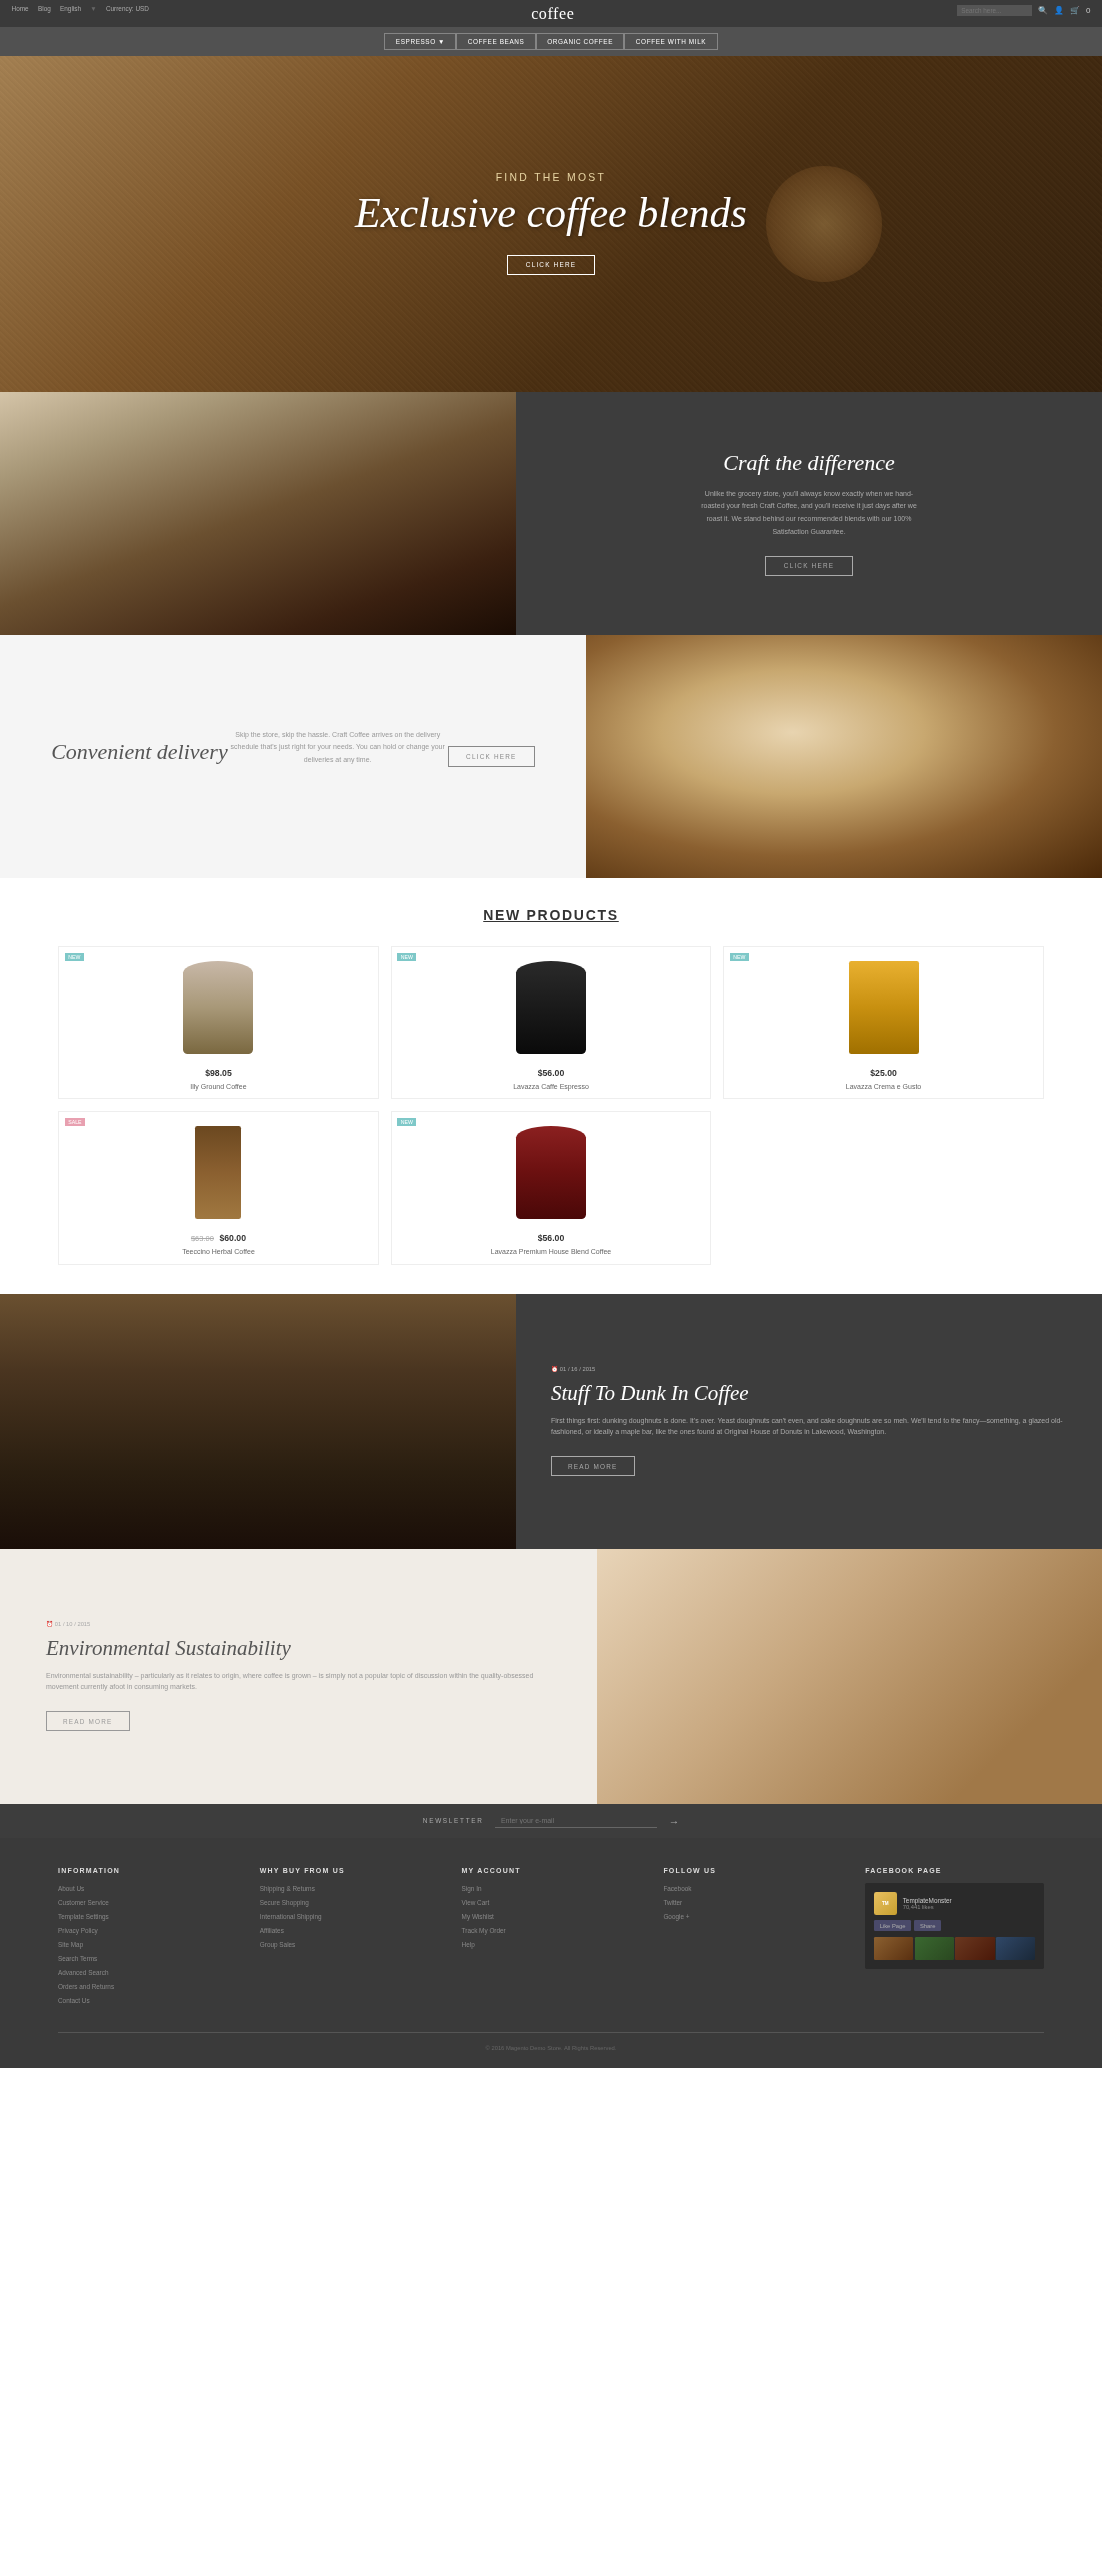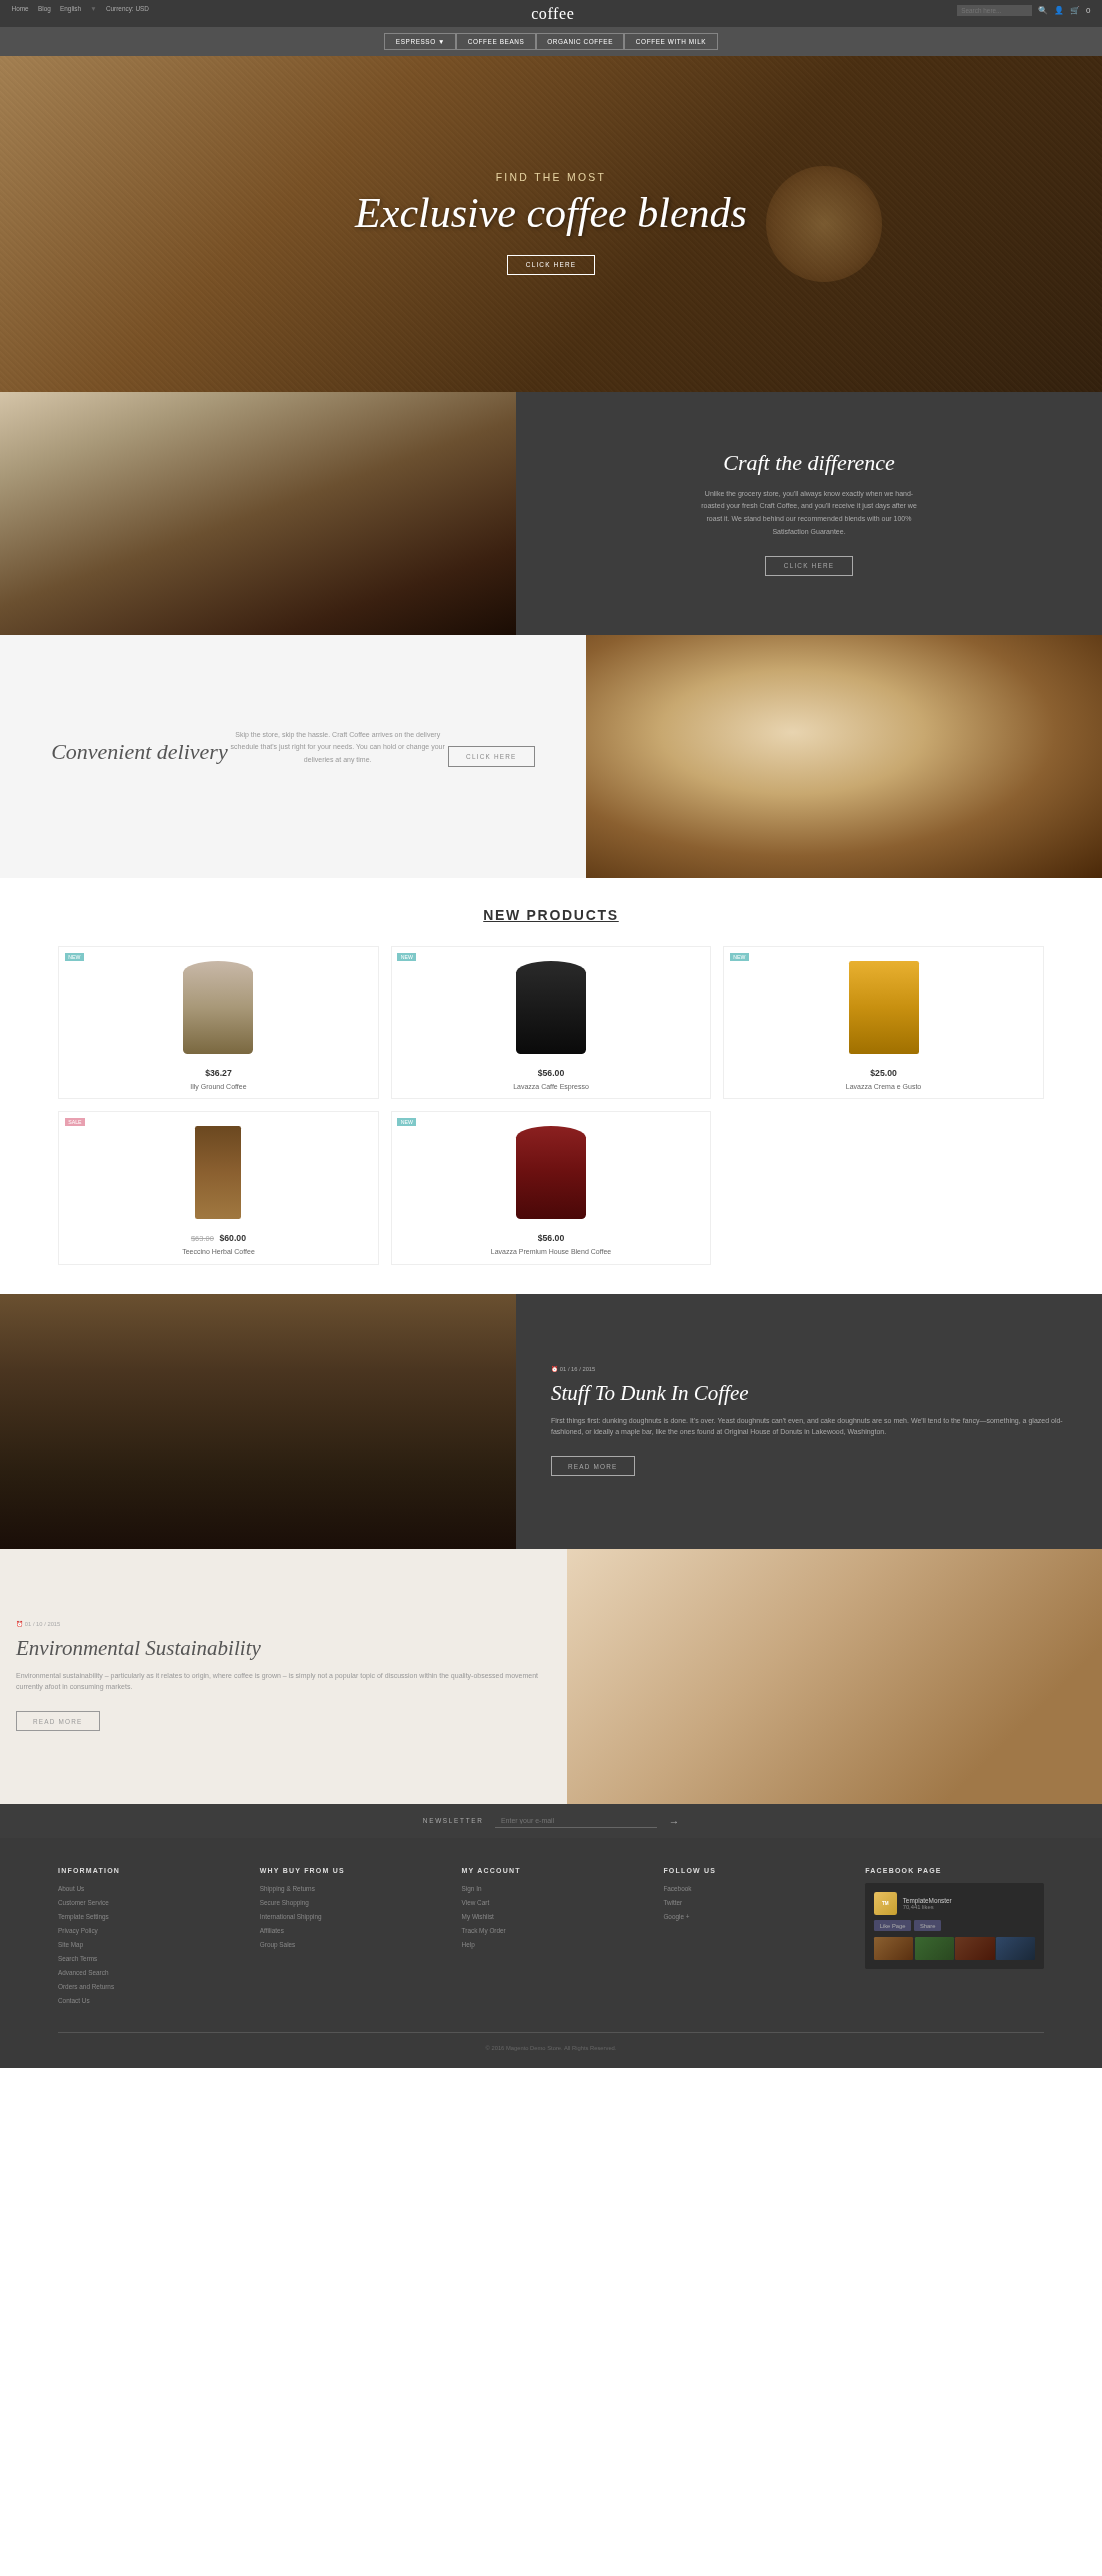--- a/index.html
+++ b/index.html
@@ -318,21 +318,21 @@
       display: flex;
       height: 255px;
     }
     .blog-text-light {
       flex: 1;
       background: #f0ece6;
       display: flex;
       flex-direction: column;
       justify-content: center;
       align-items: flex-start;
-      padding: 16px;
+      padding: 46px;
     }
     .blog-title-dark {
       color: #555;
       font-size: 21px;
       font-family: 'Georgia', serif;
       font-style: italic;
       margin-bottom: 8.7px;
       line-height: 1.2;
     }
     .blog-desc-dark {
@@ -566,21 +566,21 @@
 <section class="products-section">
   <div class="products-title">NEW PRODUCTS</div>
   <div class="products-grid">
 
     <div class="product-card">
       <span class="product-badge">NEW</span>
       <div class="product-img">
         <div class="product-img-placeholder p1"></div>
       </div>
       <div>
-        <span class="product-price">$36.27</span>
+        <span class="product-price">$98.05</span>
       </div>
       <div class="product-name">Illy Ground Coffee</div>
     </div>
 
 
     <div class="product-card">
       <span class="product-badge">NEW</span>
       <div class="product-img">
         <div class="product-img-placeholder p3"></div>
       </div>

